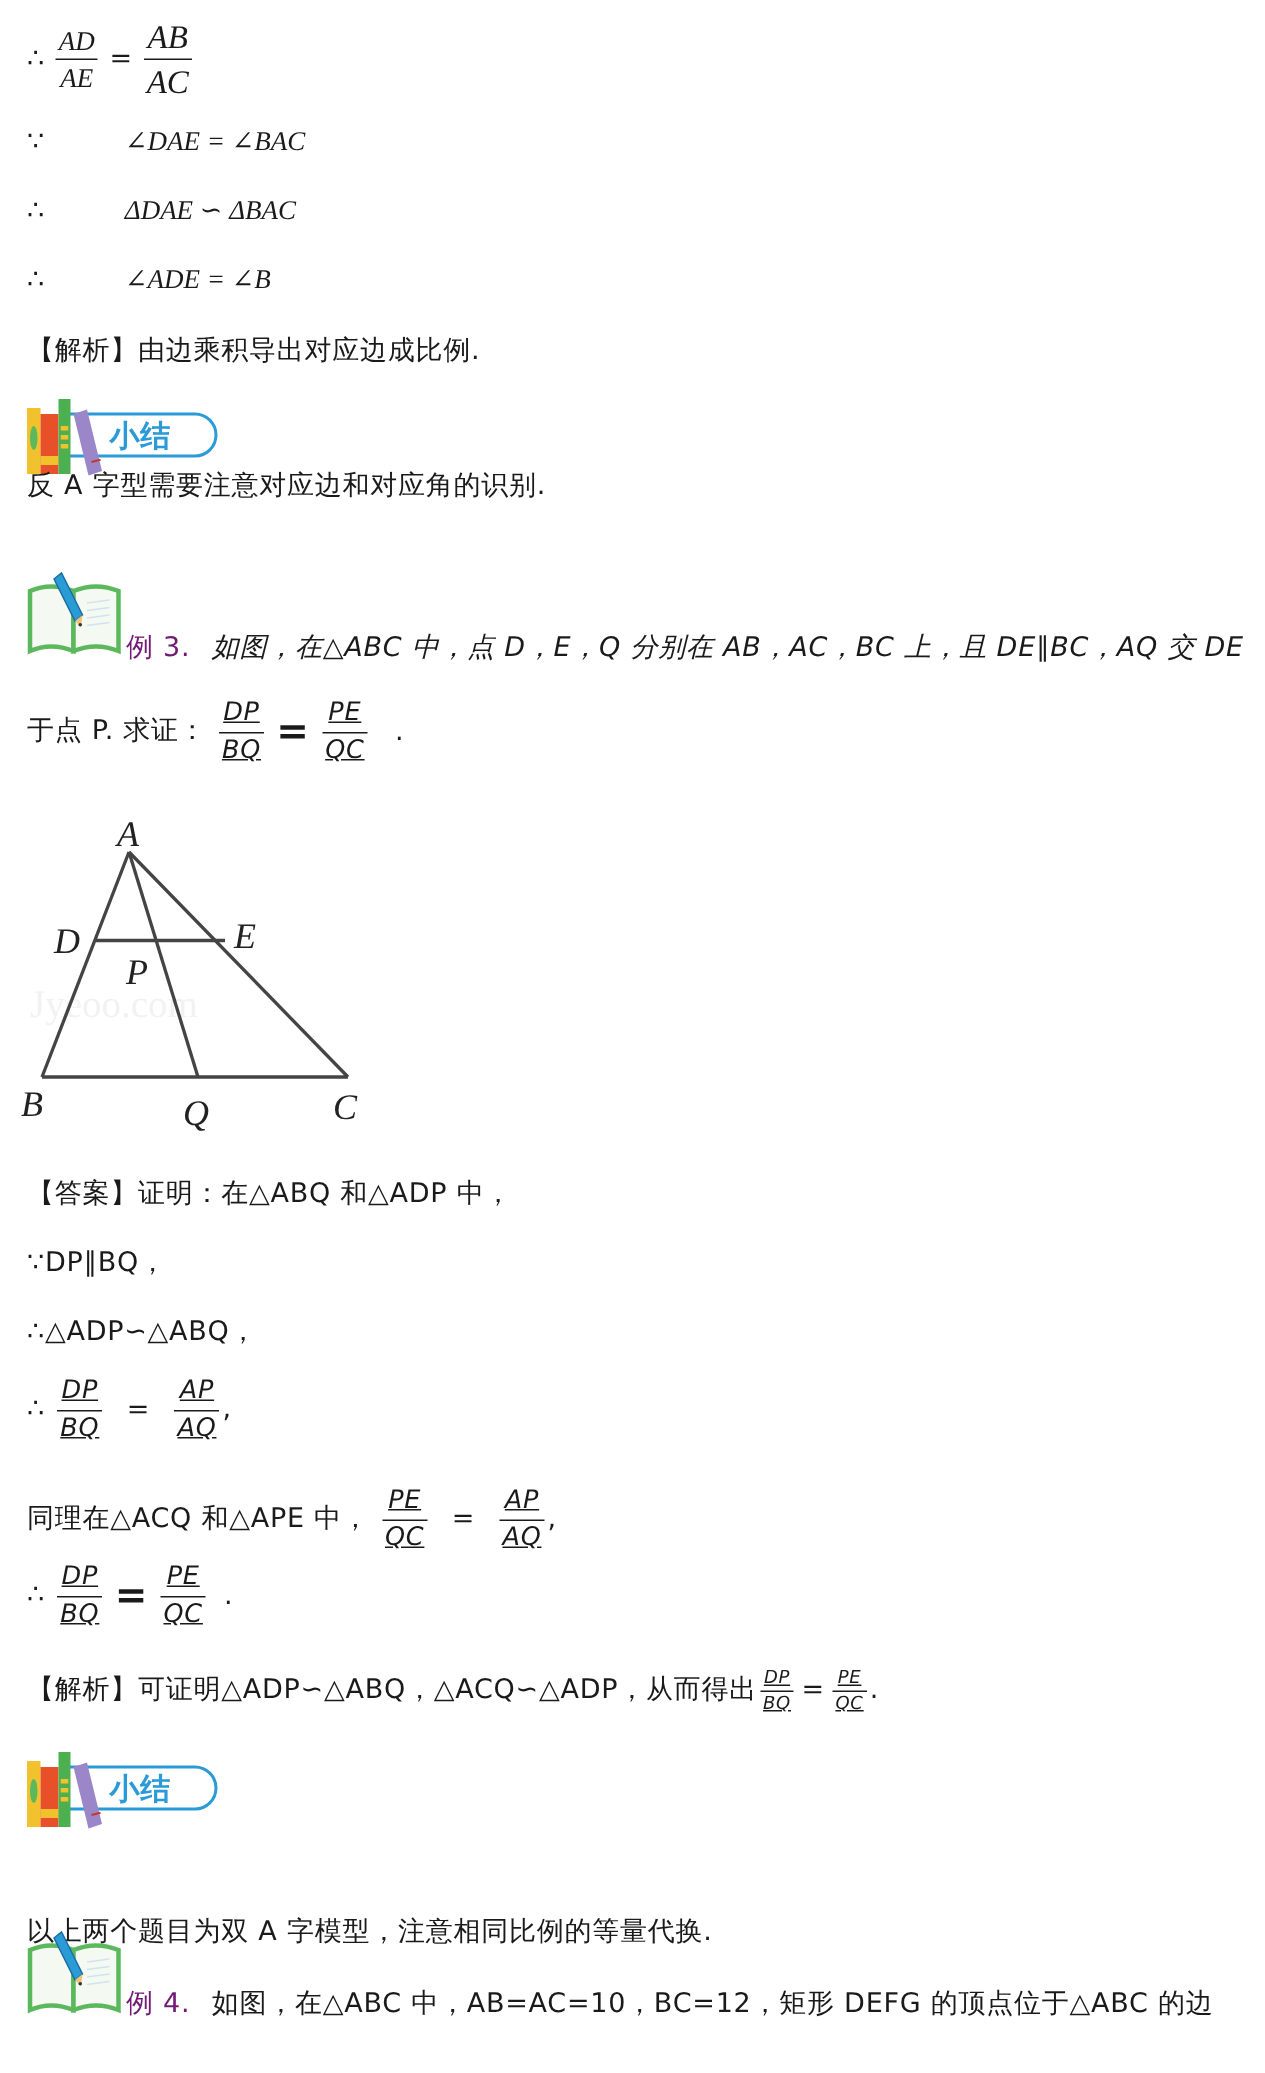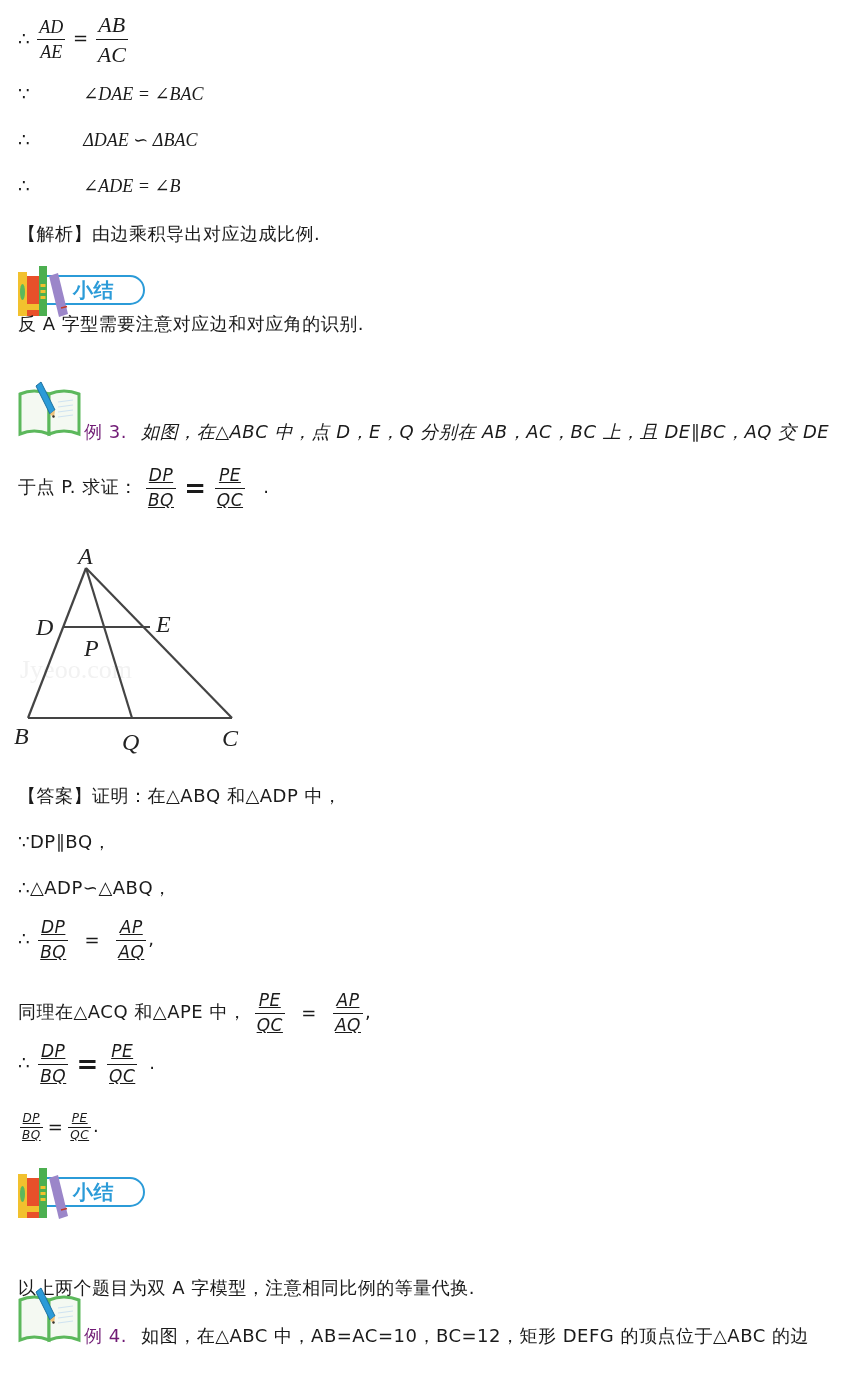--- a/index.html
+++ b/index.html
@@ -169,21 +169,21 @@
   </span>
   <span style="font-size:26px; font-weight:bold; vertical-align:middle;">=</span>
   <span class="frac math-c" style="font-size:17px;">
     <span class="num">PE</span>
       <span class="bar"></span>
       <span class="den">QC</span>
   </span><span style="margin-left:10px;">.</span>
 </div>
 
 <div class="line cjk" style="top:1112px;">
-  <span class="frac math-c small-frac">
+  <span>【解析】可证明△ADP∽△ABQ，△ACQ∽△ADP，从而得出</span><span class="frac math-c small-frac">
     <span class="num">DP</span>
       <span class="bar"></span>
       <span class="den">BQ</span>
   </span><span style="margin:0 3px; vertical-align:middle;">=</span><span class="frac math-c small-frac">
     <span class="num">PE</span>
       <span class="bar"></span>
       <span class="den">QC</span>
   </span><span>.</span>
 </div>
 

